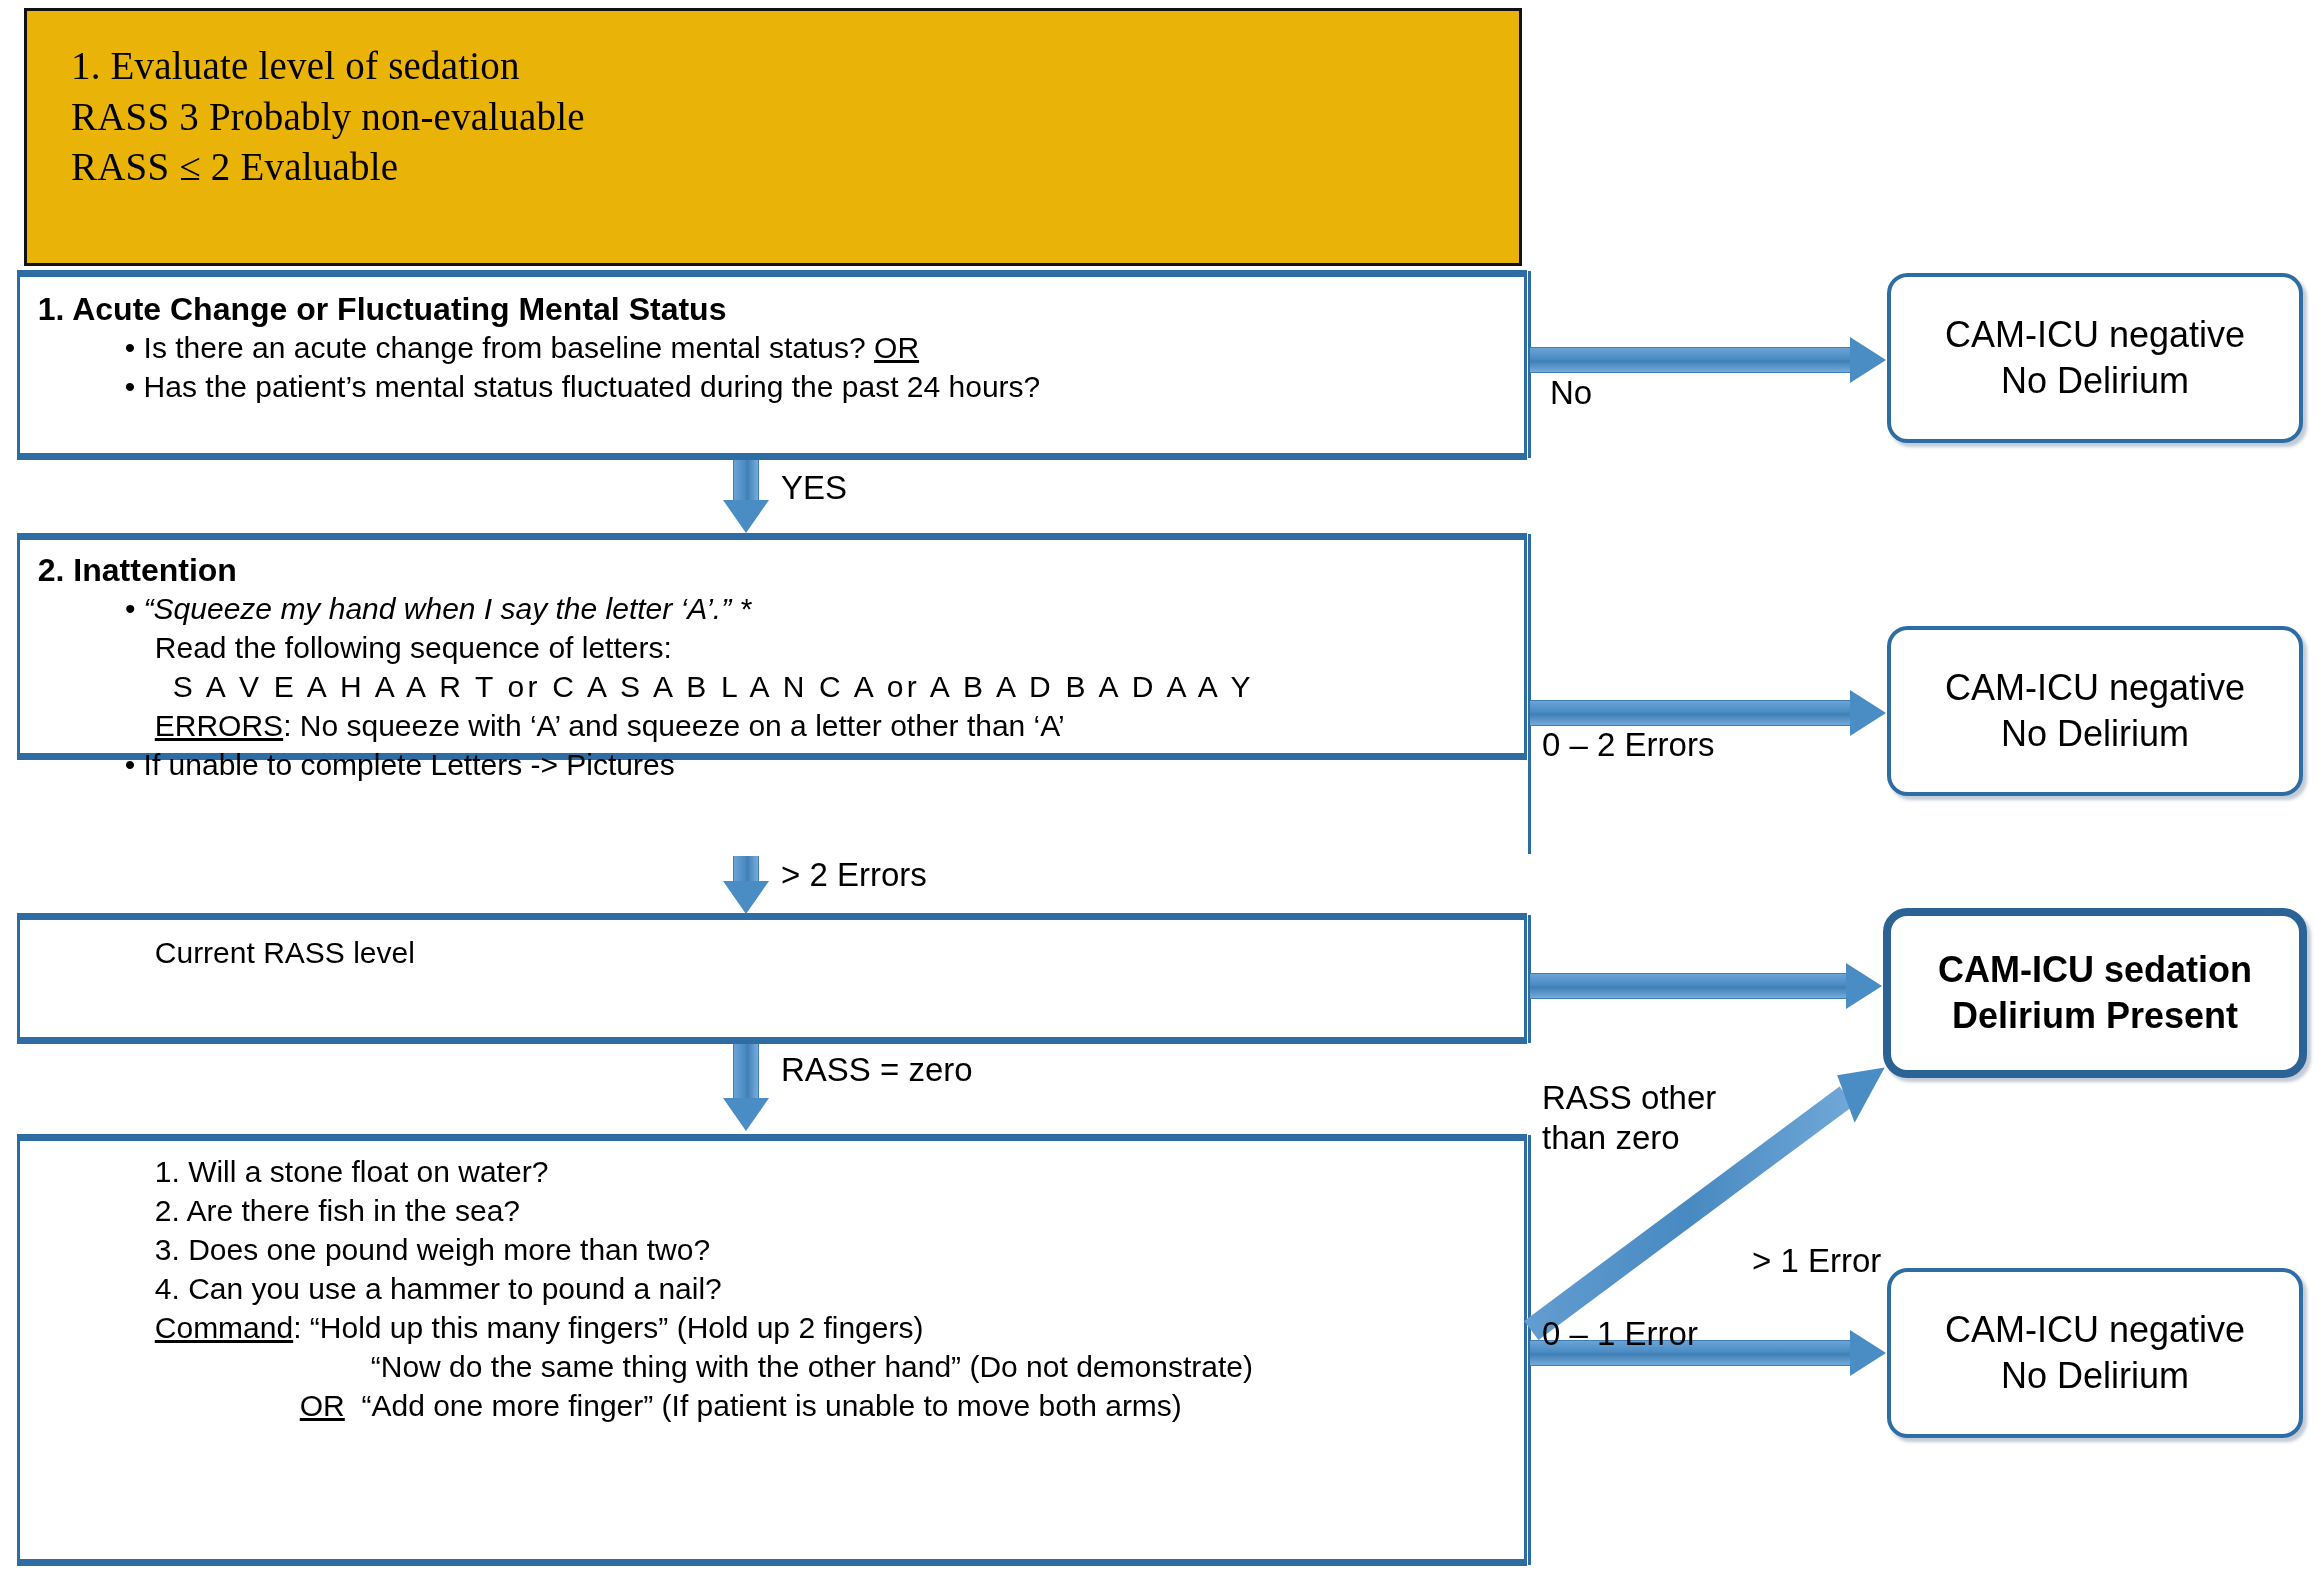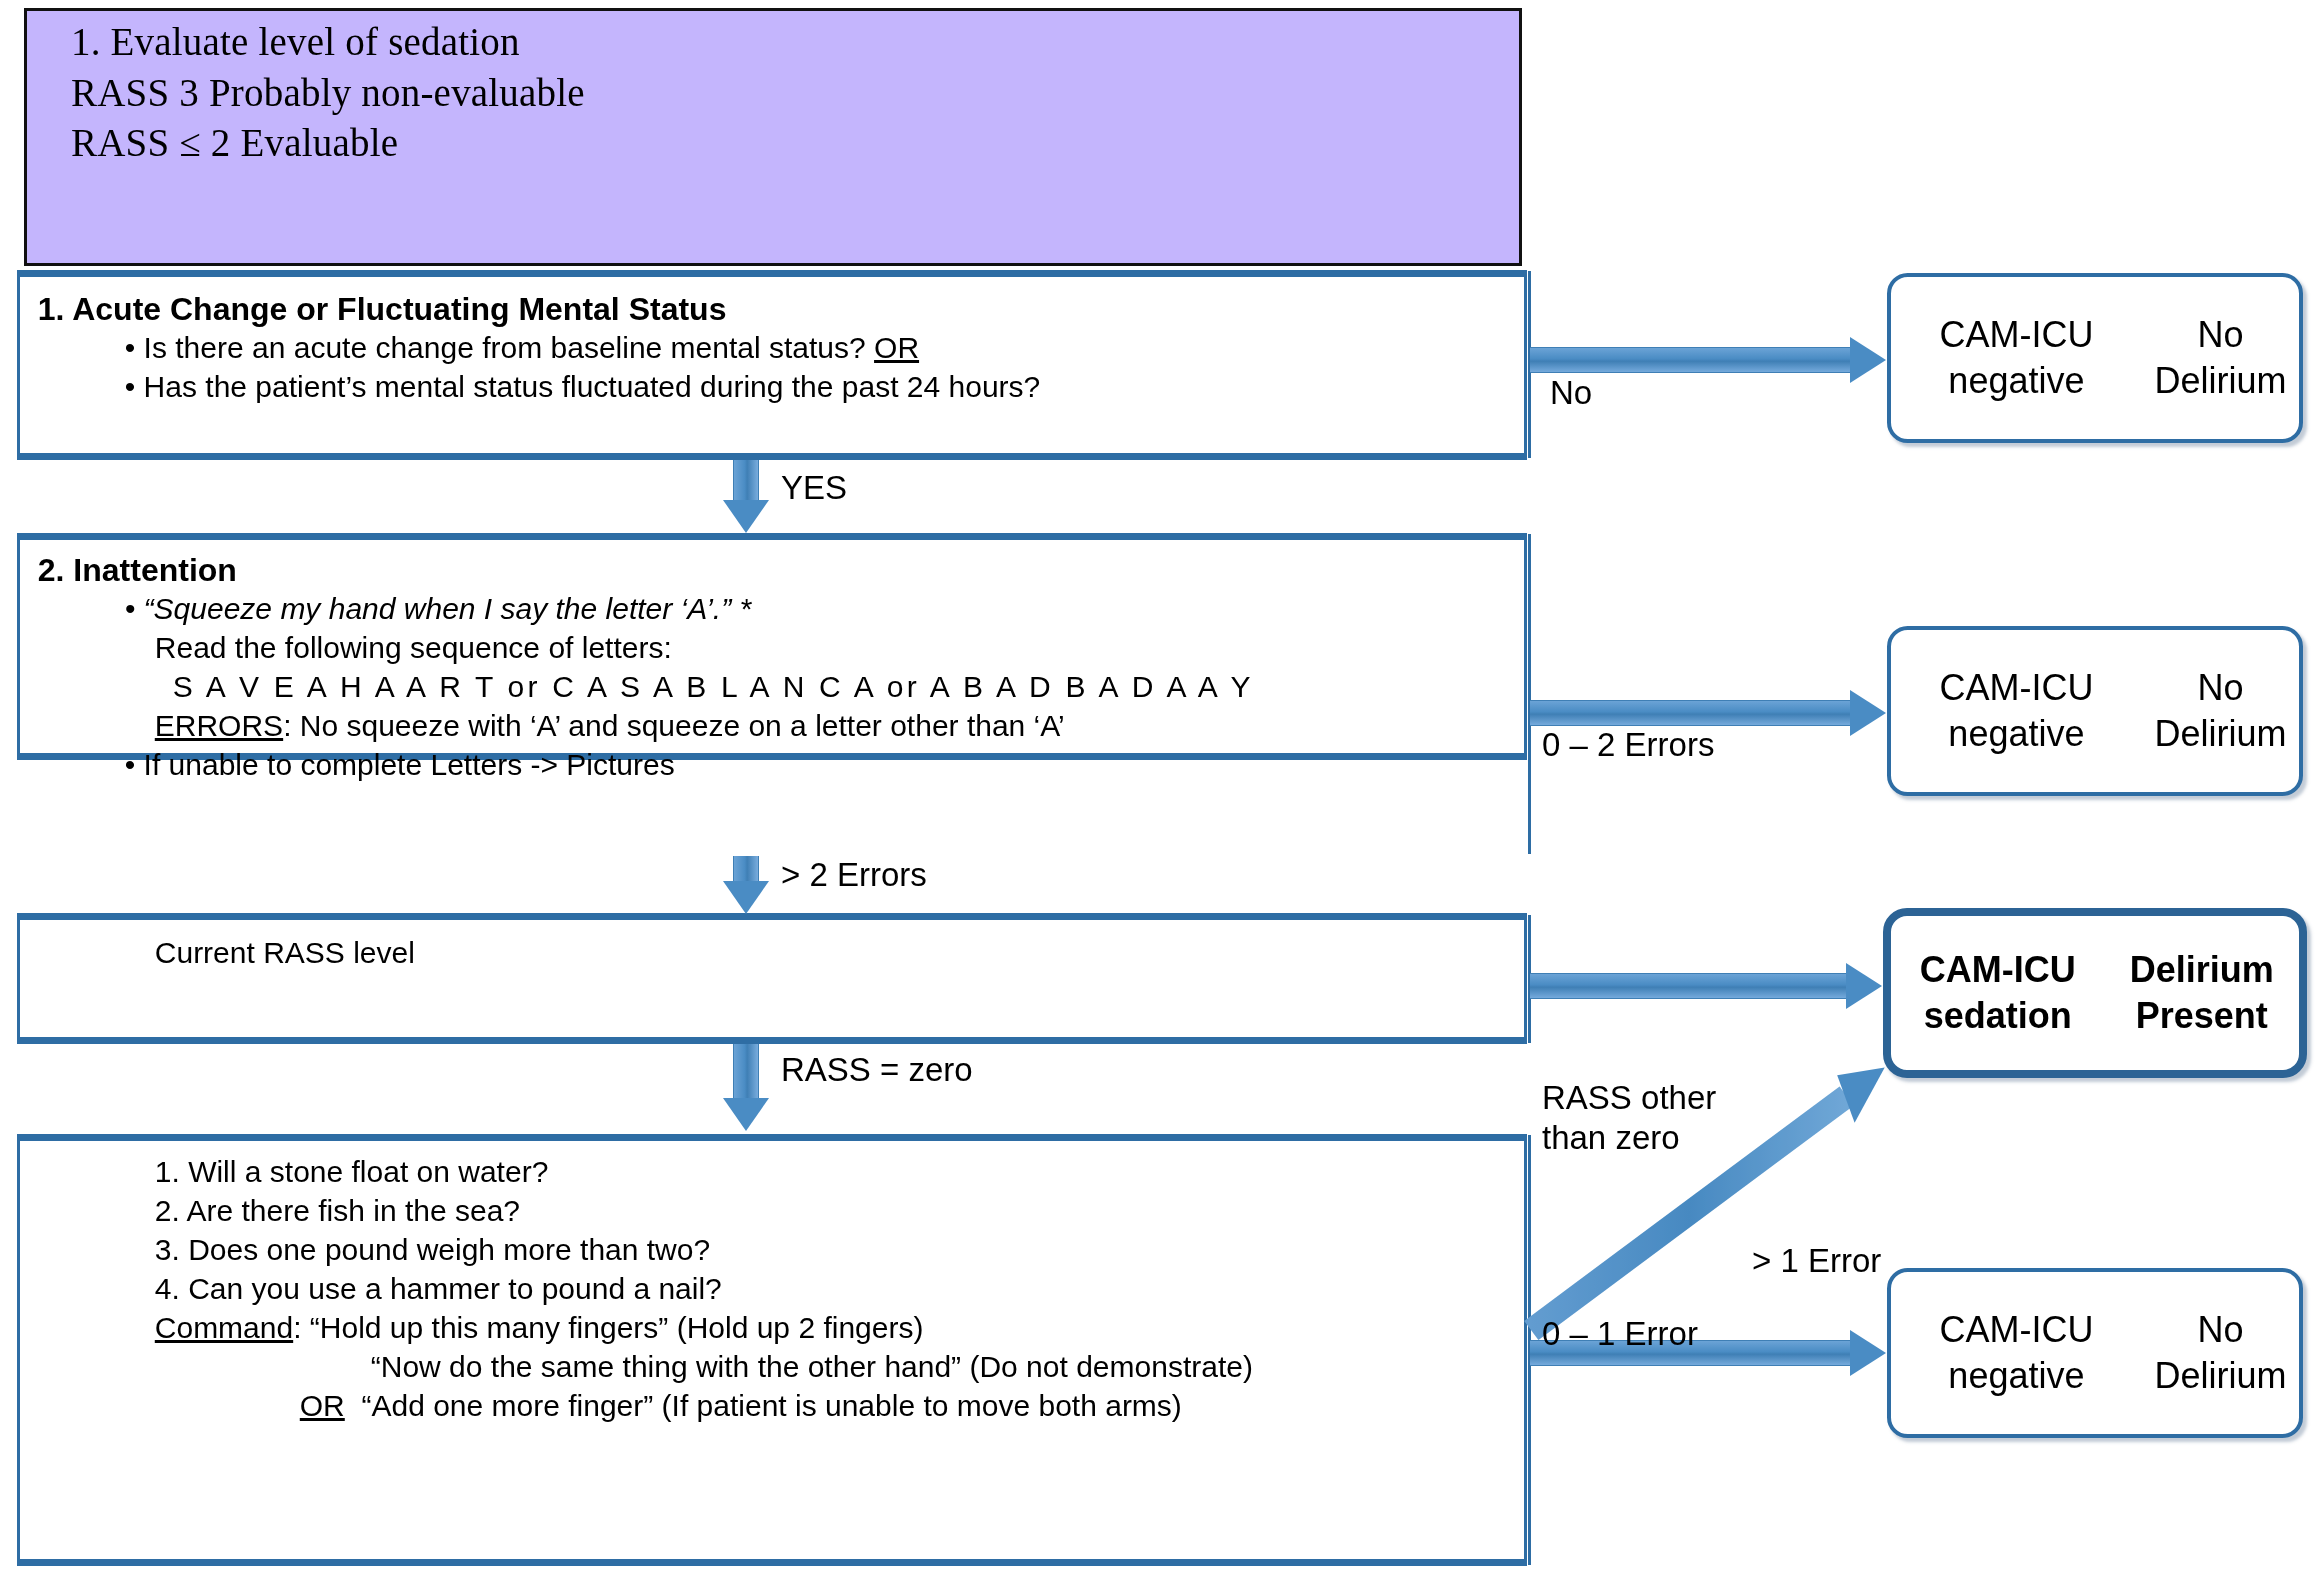--- a/index.html
+++ b/index.html
@@ -4,22 +4,22 @@
 <style>
   html,body{margin:0;padding:0;background:#ffffff;}
   body{width:2319px;height:1585px;position:relative;overflow:hidden;
        font-family:"Liberation Sans","DejaVu Sans",sans-serif;color:#000;}
 
   .abs{position:absolute;}
 
   
   #sedation-box{
     left:24px;top:8px;width:1498px;height:258px;
-    border:3.2px solid #111;background:#c4b5fd;box-sizing:border-box;
-    padding:6px 0 0 44px;
+    border:3.2px solid #111;background:#eab308;box-sizing:border-box;
+    padding:30px 0 0 44px;
     font-family:"Liberation Serif","DejaVu Serif",serif;
     font-size:39px;line-height:1.30;letter-spacing:0.2px;
   }
   #sedation-box .ln{white-space:pre;}
 
   
   .feature-box{
     background:#fff;box-sizing:border-box;
     border-top:7.1px solid #2e6da4;
     border-bottom:7.1px solid #2e6da4;
@@ -40,21 +40,21 @@
 
   .indent1{padding-left:87px;}
   .indent2{padding-left:117px;}
   .indent3{padding-left:135px;}
   .indent4{padding-left:333px;}
   .indent5{padding-left:262px;}
 
   
   .outcome{
     background:#fff;box-sizing:border-box;border:4.8px solid #2e6da4;
-    border-radius:20.6px;display:flex;flex-direction:row;
+    border-radius:20.6px;display:flex;flex-direction:column;
     align-items:center;justify-content:center;
     font-size:36px;line-height:1.28;text-align:center;
     box-shadow:3.2px 4px 3.2px rgba(120,140,165,.45);
   }
   .outcome.strong{border:8.7px solid #2c6395;font-weight:bold;border-radius:24px;}
 
   #out1{left:1887px;top:273px;width:416px;height:170px;}
   #out2{left:1887px;top:626px;width:416px;height:170px;}
   #out3{left:1883px;top:908px;width:424px;height:170px;}
   #out4{left:1887px;top:1268px;width:416px;height:170px;}

